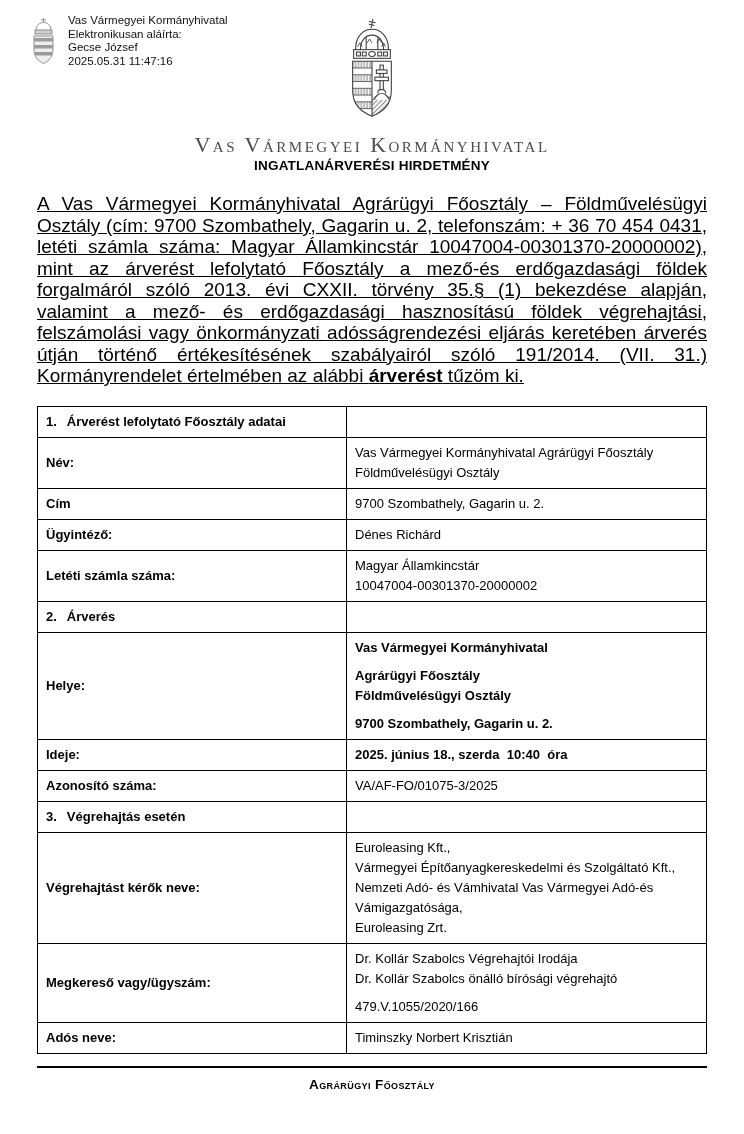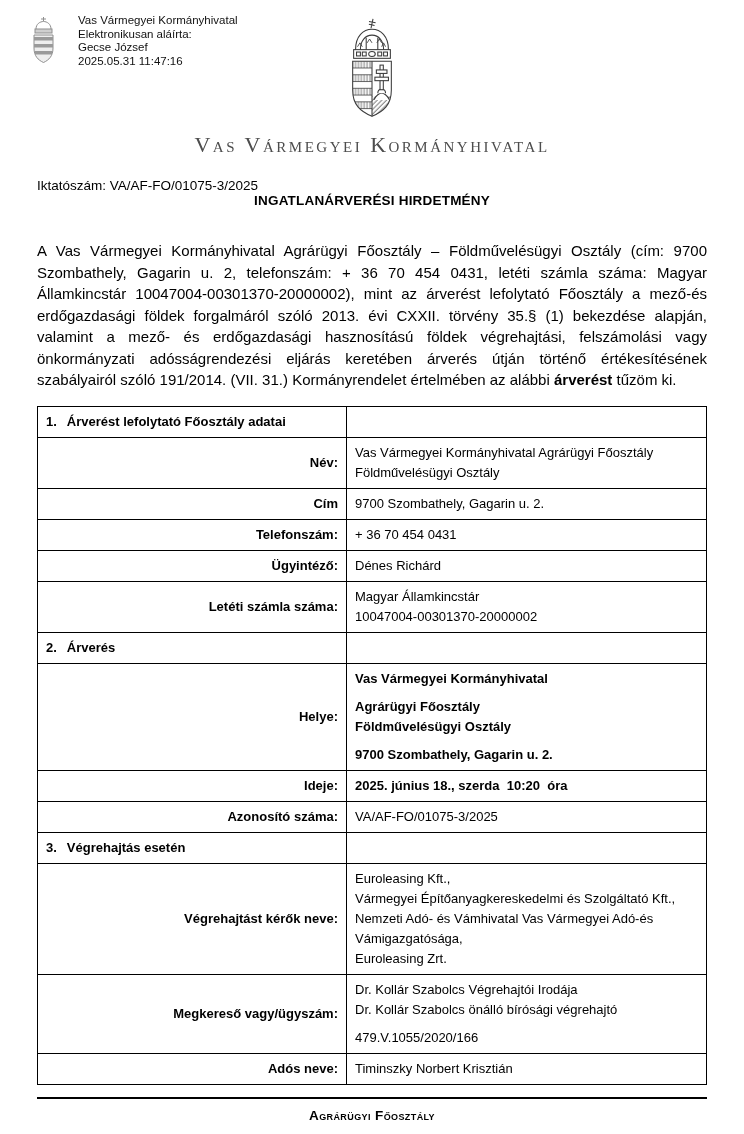--- a/index.html
+++ b/index.html
@@ -12,21 +12,21 @@
     font-size:13px;
     color:#000;
     box-sizing:border-box;
     padding:14px 37px 0 37px;
     overflow:hidden;
   }
   
   .top-band{position:relative;height:112px;}
   .stamp{
     position:absolute;left:-7px;top:0;
-    display:flex;gap:21px;align-items:flex-start;
+    display:flex;gap:11px;align-items:flex-end;
   }
   .stamp-icon{flex:0 0 auto;margin-top:2px;}
   .stamp-text{font-size:11.5px;line-height:13.5px;color:#111;}
   .logo-wrap{
     position:absolute;left:0;right:0;top:2px;
     display:flex;justify-content:center;
   }
   
   .org-title{
     margin-top:6px;
@@ -39,42 +39,43 @@
   }
   .ikt-line{margin-top:20px;font-size:13.5px;}
   .doc-title{
     text-align:center;
     font-weight:bold;
     font-size:13.5px;
     letter-spacing:.2px;
   }
   
   .intro{
-    margin-top:32px;
+    margin-top:20px;
     text-align:justify;
-    font-size:15px;
+    font-size:19px;
     line-height:21.5px;
+    text-decoration:underline;
   }
   
   table.auction{
     margin-top:14px;
     width:100%;
     border-collapse:collapse;
   }
   table.auction td{
     border:1.5px solid #000;
     vertical-align:middle;
     padding:5px 8px;
     line-height:20px;
   }
   td.col-label{width:292px;}
   td.col-value{width:auto;}
   .sec-label{font-weight:bold;display:flex;gap:10px;padding-left:0px;}
   .sec-num{font-weight:bold;}
-  td.lbl{font-weight:bold;padding-left:47px;text-align:right;}
+  td.lbl{font-weight:bold;padding-left:47px;}
   .val-line{white-space:pre-wrap;}
   .bold{font-weight:bold;}
   .gap-top{margin-top:8px;}
   
   .footer{
     margin-top:12px;
     border-top:2px solid #000;
     padding-top:7px;
     text-align:center;
   }
@@ -168,25 +169,20 @@
               <rect x="33" y="62.5" width="14" height="3.6" fill="#fff"></rect>
             </g>
           </g>
         </svg>
       </span>
     </div>
   </div>
 
   <div class="org-title">Vas Vármegyei Kormányhivatal</div>
 
-  <div class="ikt-line">
-    <span>Iktatószám:</span>
-    <span> </span>
-    <span>VA/AF-FO/01075-3/2025</span>
-  </div>
 
   <div class="doc-title">INGATLANÁRVERÉSI HIRDETMÉNY</div>
 
   <p class="intro"><span>A Vas Vármegyei Kormányhivatal Agrárügyi Főosztály – Földművelésügyi Osztály (cím: 9700 Szombathely, Gagarin u. 2, telefonszám: + 36 70 454 0431, letéti számla száma: Magyar Államkincstár 10047004-00301370-20000002), mint az árverést lefolytató Főosztály a mező-és erdőgazdasági földek forgalmáról szóló 2013. évi CXXII. törvény 35.§ (1) bekezdése alapján, valamint a mező- és erdőgazdasági hasznosítású földek végrehajtási, felszámolási vagy önkormányzati adósságrendezési eljárás keretében árverés útján történő értékesítésének szabályairól szóló 191/2014. (VII. 31.) Kormányrendelet értelmében az alábbi </span><span class="bold">árverést</span><span> tűzöm ki.</span></p>
 
   <table class="auction">
     <tbody>
         <tr>
       <td class="col-label">
             <span class="sec-label">
@@ -203,26 +199,20 @@
         <div class="val-line">Földművelésügyi Osztály</div>
       </td>
     </tr>
     <tr>
       <td class="col-label lbl">Cím</td>
       <td class="col-value">
         <div class="val-line">9700 Szombathely, Gagarin u. 2.</div>
       </td>
     </tr>
     <tr>
-      <td class="col-label lbl">Telefonszám:</td>
-      <td class="col-value">
-        <div class="val-line">+ 36 70 454 0431</div>
-      </td>
-    </tr>
-    <tr>
       <td class="col-label lbl">Ügyintéző:</td>
       <td class="col-value">
         <div class="val-line">Dénes Richárd</div>
       </td>
     </tr>
     <tr>
       <td class="col-label lbl">Letéti számla száma:</td>
       <td class="col-value">
         <div class="val-line">Magyar Államkincstár</div>
         <div class="val-line">10047004-00301370-20000002</div>
@@ -242,21 +232,21 @@
       <td class="col-value bold">
         <div class="val-line">Vas Vármegyei Kormányhivatal</div>
         <div class="val-line gap-top">Agrárügyi Főosztály</div>
         <div class="val-line">Földművelésügyi Osztály</div>
         <div class="val-line gap-top">9700 Szombathely, Gagarin u. 2.</div>
       </td>
     </tr>
     <tr>
       <td class="col-label lbl">Ideje:</td>
       <td class="col-value bold">
-        <div class="val-line">2025. június 18., szerda  10:20  óra</div>
+        <div class="val-line">2025. június 18., szerda  10:40  óra</div>
       </td>
     </tr>
     <tr>
       <td class="col-label lbl">Azonosító száma:</td>
       <td class="col-value">
         <div class="val-line">VA/AF-FO/01075-3/2025</div>
       </td>
     </tr>
     <tr>
       <td class="col-label">

